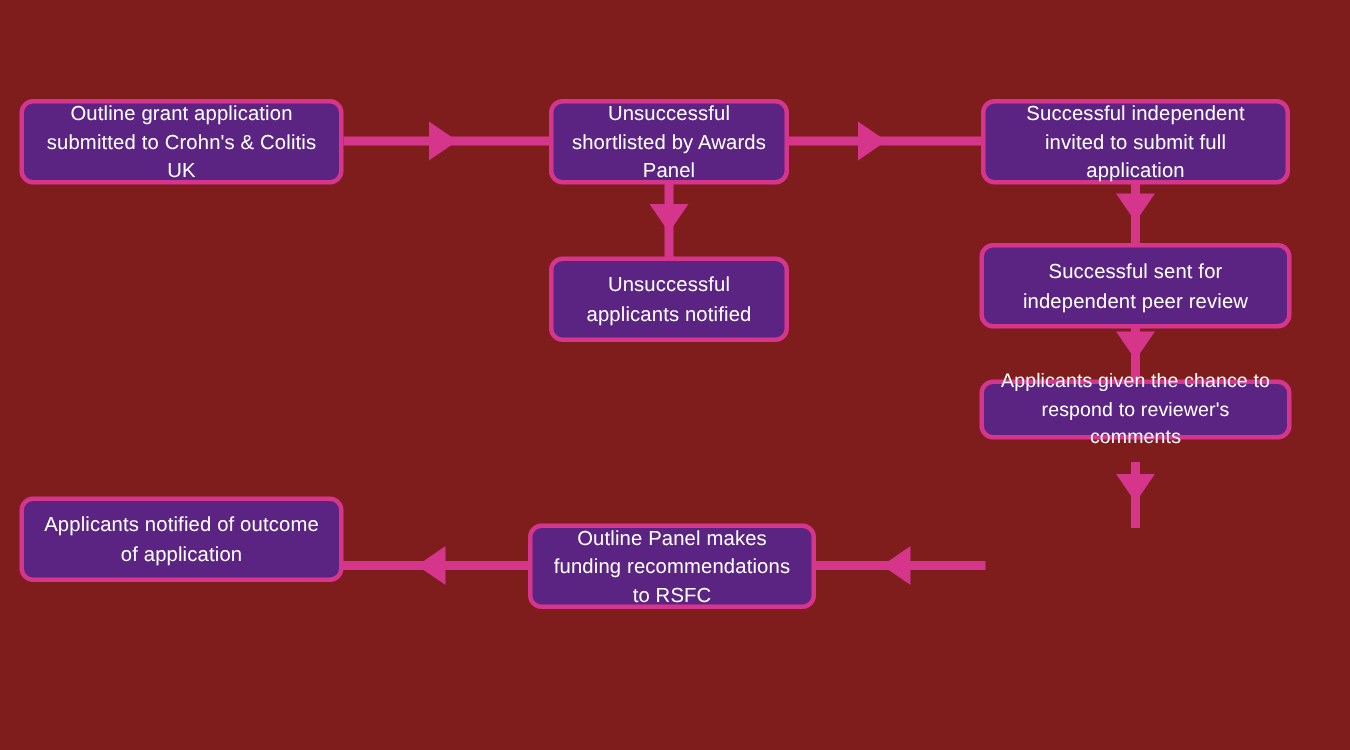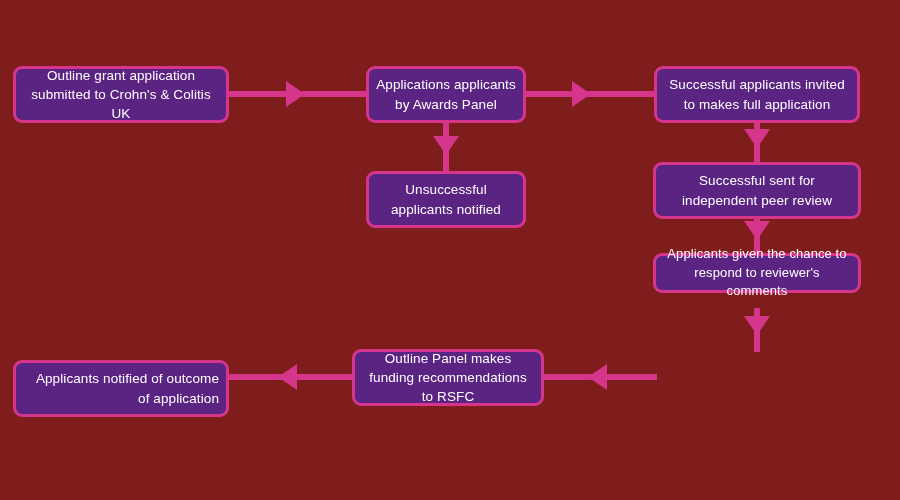--- a/index.html
+++ b/index.html
@@ -93,41 +93,41 @@
   <div class="arrow arrow-left" style="left:588px; top:364px;"></div>
 
   <div class="conn conn-h" style="left:227px; top:374px; width:128px;"></div>
   <div class="arrow arrow-left" style="left:278px; top:364px;"></div>
 
   <div class="node" style="left:13px; top:66px; width:216px; height:57px;">
     <span class="node-label">Outline grant application submitted to Crohn's &amp; Colitis UK</span>
   </div>
 
   <div class="node" style="left:366px; top:66px; width:160px; height:57px;">
-    <span class="node-label">Applications applicants by Awards Panel</span>
+    <span class="node-label">Unsuccessful shortlisted by Awards Panel</span>
   </div>
 
   <div class="node" style="left:654px; top:66px; width:206px; height:57px;">
-    <span class="node-label">Successful applicants invited to makes full application</span>
+    <span class="node-label">Successful independent invited to submit full application</span>
   </div>
 
   <div class="node" style="left:366px; top:171px; width:160px; height:57px;">
     <span class="node-label">Unsuccessful applicants notified</span>
   </div>
 
   <div class="node" style="left:653px; top:162px; width:208px; height:57px;">
     <span class="node-label">Successful sent for independent peer review</span>
   </div>
 
   <div class="node" style="left:653px; top:253px; width:208px; height:40px; font-size:13px;">
     <span class="node-label">Applicants given the chance to respond to reviewer's comments</span>
   </div>
 
 
   <div class="node" style="left:352px; top:349px; width:192px; height:57px;">
     <span class="node-label">Outline Panel makes funding recommendations to RSFC</span>
   </div>
 
-  <div class="node" style="left:13px; top:360px; width:216px; height:57px;text-align:right;">
+  <div class="node" style="left:13px; top:331px; width:216px; height:57px;">
     <span class="node-label">Applicants notified of outcome of application</span>
   </div>
 
 </div>
 
 </body></html>

